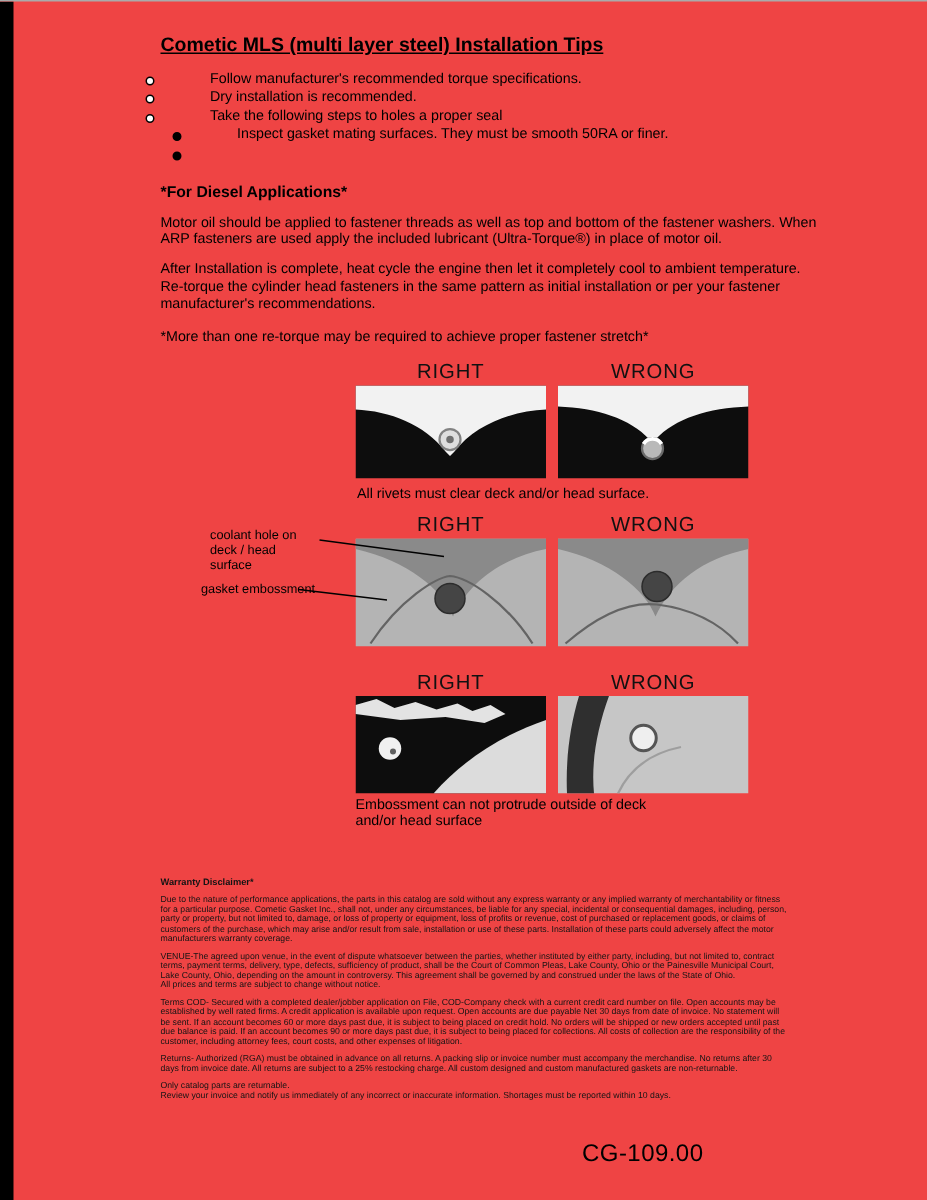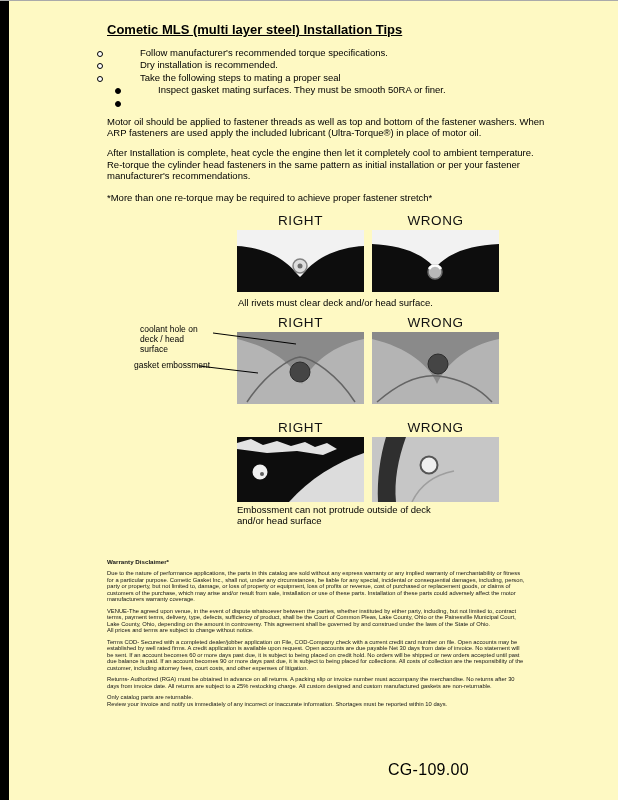--- a/index.html
+++ b/index.html
@@ -1,18 +1,18 @@
 <!DOCTYPE html>
 <html><head>
 <meta charset="utf-8">
 <style>
   html,body { margin:0; padding:0; background:#e9e9e9; }
   .page {
     position:relative; width:618px; height:800px; margin:0 auto;
-    background:#fef9c3; overflow:hidden; color:#000;
+    background:#ef4444; overflow:hidden; color:#000;
     font-family:"Liberation Sans", sans-serif;
     border-top:1px solid #aaa;
   }
   .leftbar { position:absolute; left:0; top:0; width:9px; height:100%; background:#000; }
   .content { position:absolute; left:0; top:0; width:618px; }
 
   .title {
     margin:21px 0 10px 107px; font-size:13px; font-weight:700;
     text-decoration:underline;
   }
@@ -58,31 +58,32 @@
       <li>
         <span class="mk mk-open"></span>
         <span>Follow manufacturer's recommended torque specifications.</span>
       </li>
       <li>
         <span class="mk mk-open"></span>
         <span>Dry installation is recommended.</span>
       </li>
       <li>
         <span class="mk mk-open"></span>
-        <span>Take the following steps to mating a proper seal</span>
+        <span>Take the following steps to holes a proper seal</span>
       </li>
       <li class="sub">
         <span class="mk mk-fill"></span>
         <span>Inspect gasket mating surfaces.  They must be smooth 50RA or finer.</span>
       </li>
       <li class="sub">
         <span class="mk mk-fill"></span>
       </li>
     </ul>
 
+    <div class="diesel-head">*For Diesel Applications*</div>
     <p class="body-p">Motor oil should be applied to fastener threads as well as top and bottom of the fastener washers. When ARP fasteners are used apply the included lubricant (Ultra-Torque®) in place of motor oil.</p>
     <p class="body-p">After Installation is complete, heat cycle the engine then let it completely cool to ambient temperature. Re-torque the cylinder head fasteners in the same pattern as initial installation or per your fastener manufacturer's recommendations.</p>
     <p class="note-p">*More than one re-torque may be required to achieve proper fastener stretch*</p>
 
     <div class="diagrams">
 
       <div class="dg-label" style="left:237px; top:2px;">RIGHT</div>
       <div class="dg-label" style="left:372px; top:2px;">WRONG</div>
 
       <div class="panel" style="left:237px; top:19px;">

